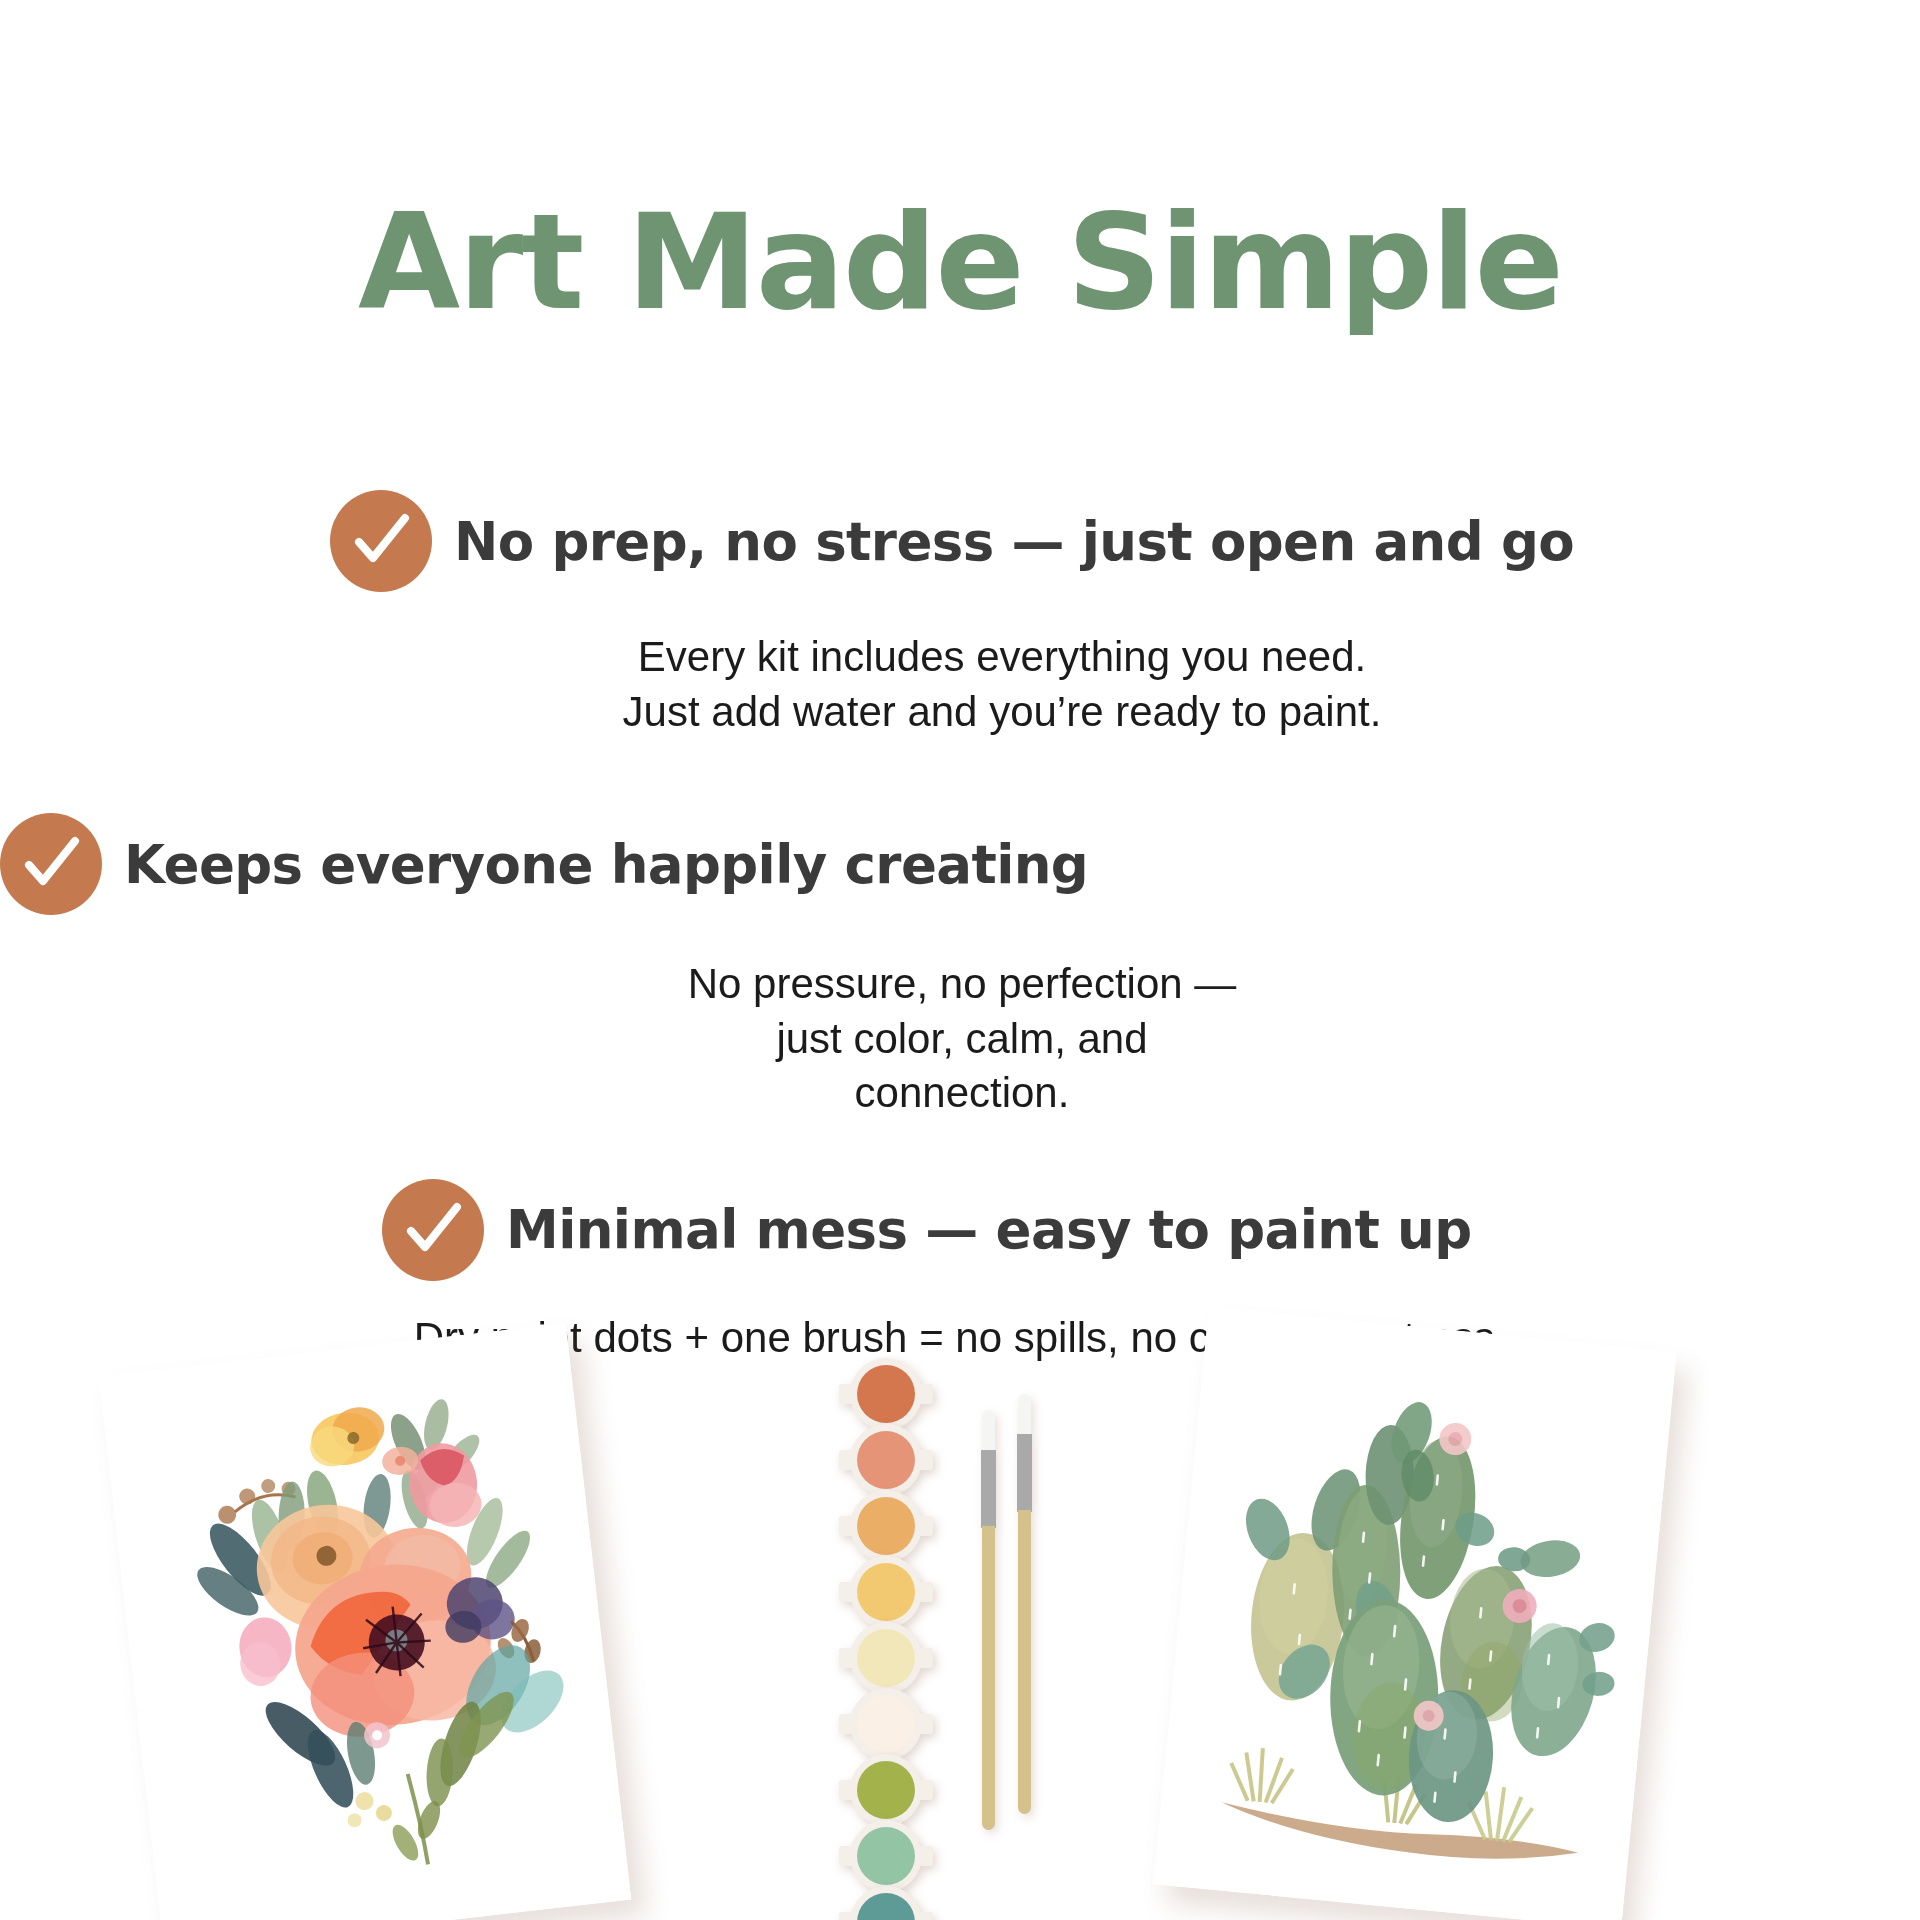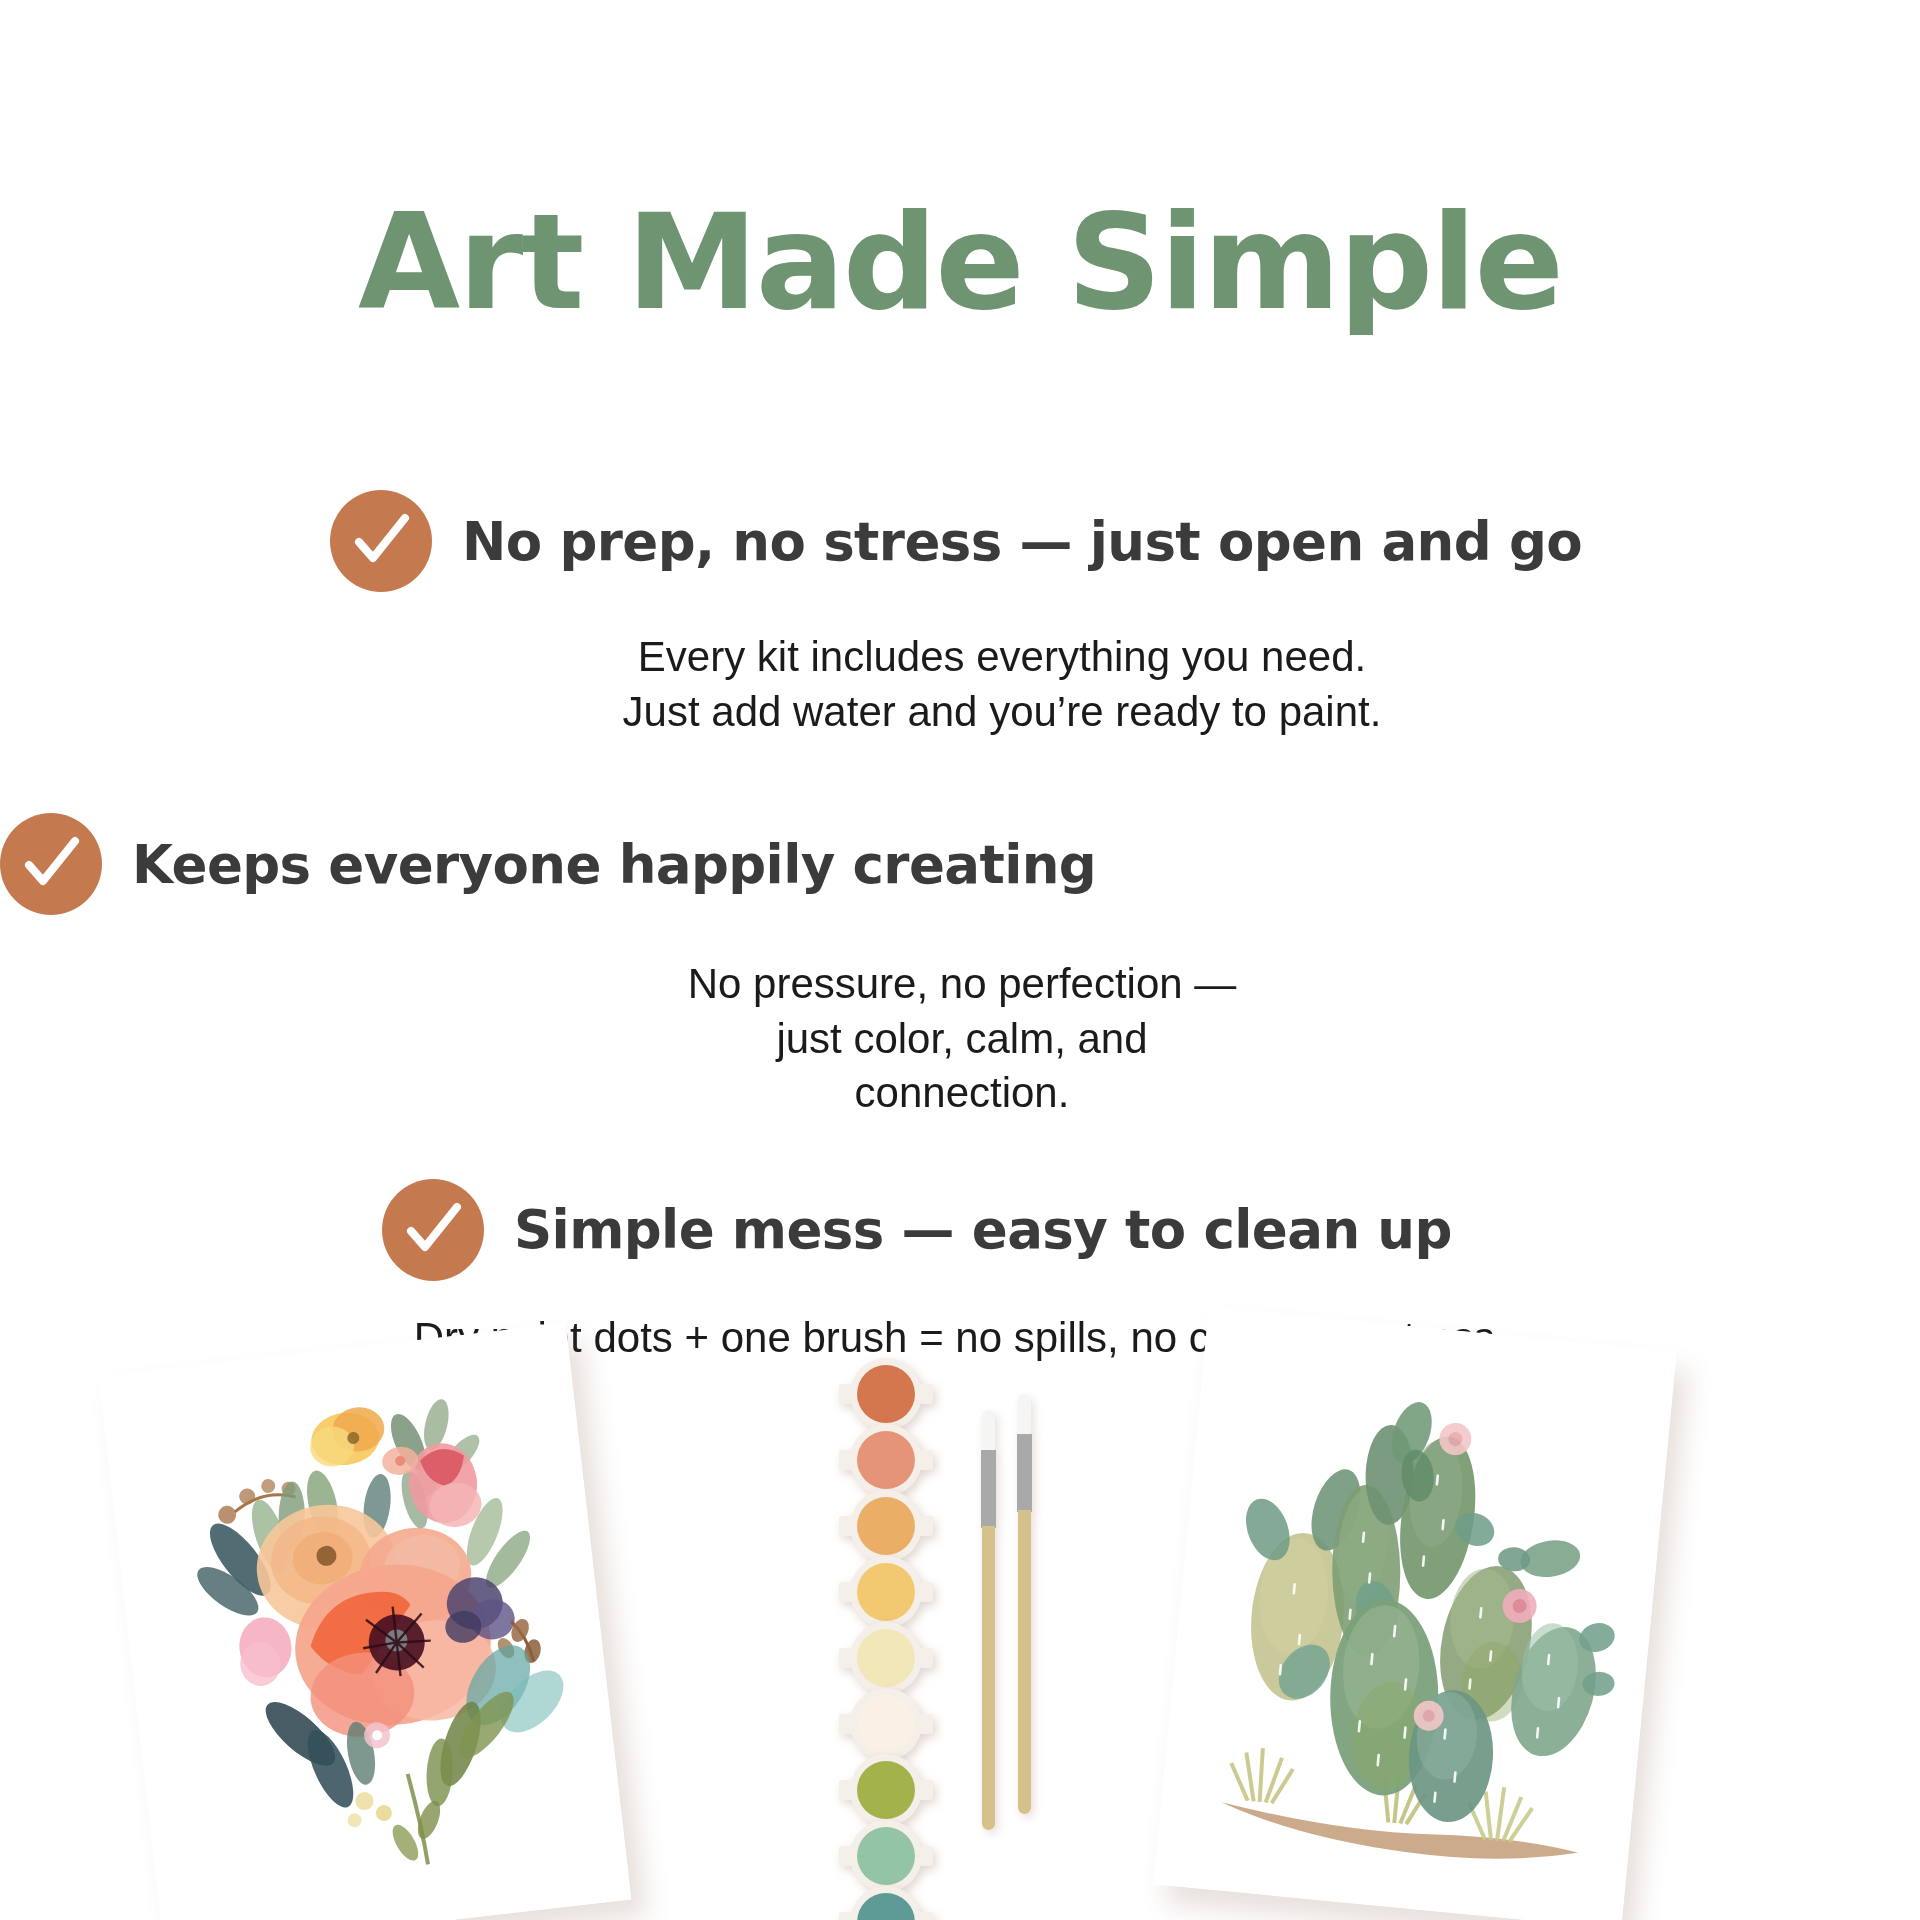--- a/index.html
+++ b/index.html
@@ -72,21 +72,20 @@
     display: block;
   }
 
   .benefit-heading {
     color: #3B3B3B;
     font-family: "DejaVu Sans", sans-serif;
     font-weight: 700;
     font-size: 53px;
     letter-spacing: -0.6px;
     white-space: nowrap;
-    margin-left: 8px;
   }
 
   .benefit-body {
     color: #1B1B1B;
     font-family: "Liberation Sans", sans-serif;
     font-weight: 400;
     font-size: 42px;
     line-height: 1.30;
     text-align: center;
     white-space: pre-line;
@@ -245,21 +244,21 @@
 connection.</div>
 
     <div class="gap-2"></div>
 
     <div class="benefit-row b3">
       <div class="check-badge">
         <svg viewBox="0 0 72 72" aria-hidden="true">
           <path d="M14 37 L28 53 L60 13" fill="none" stroke="#FFFFFF" stroke-width="8" stroke-linecap="round" stroke-linejoin="round"></path>
         </svg>
       </div>
-      <div class="benefit-heading">Simple mess — easy to clean up</div>
+      <div class="benefit-heading">Minimal mess — easy to paint up</div>
     </div>
     <div class="benefit-body body-3">Dry paint dots + one brush = no spills, no chaos, no stress.</div>
   </div>
 
   <div class="scene">
 
     <div class="card card-floral">
       <svg viewBox="0 0 470 580" aria-hidden="true">
         <rect x="0" y="0" width="470" height="580" fill="#FFFFFF"></rect>
         <g>

